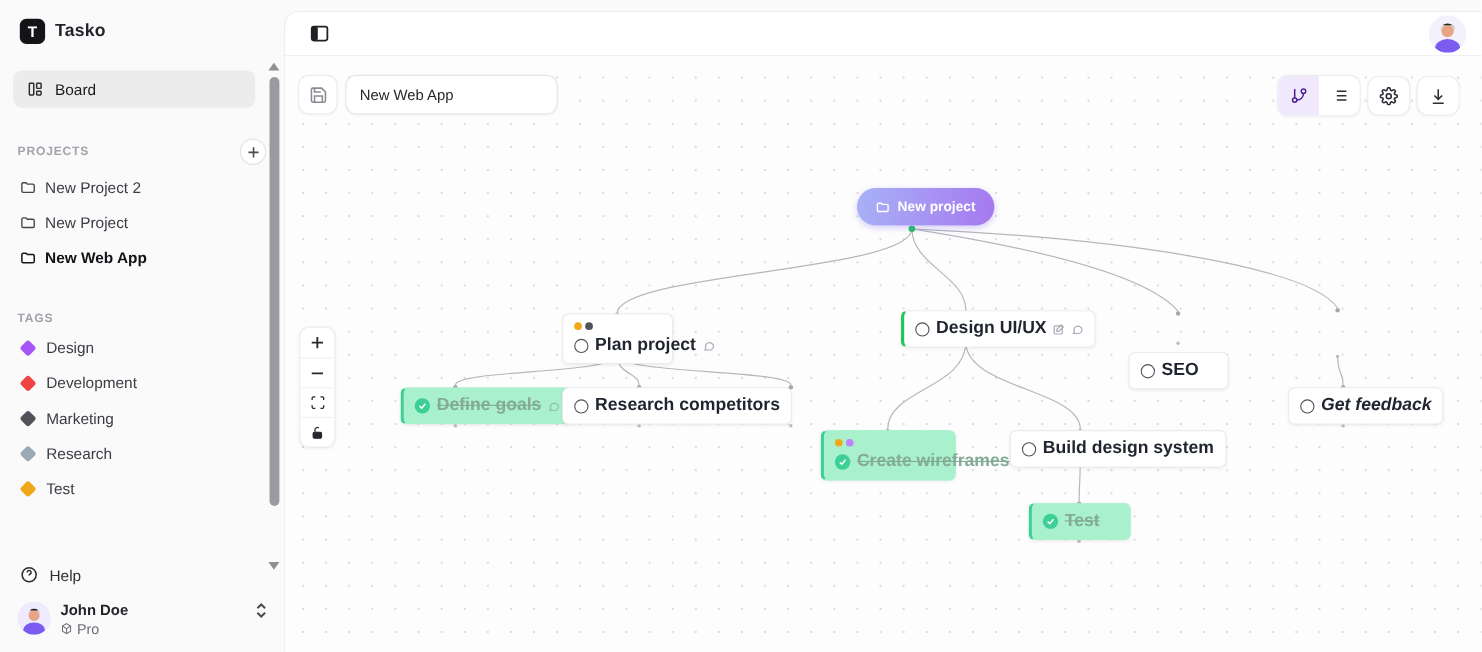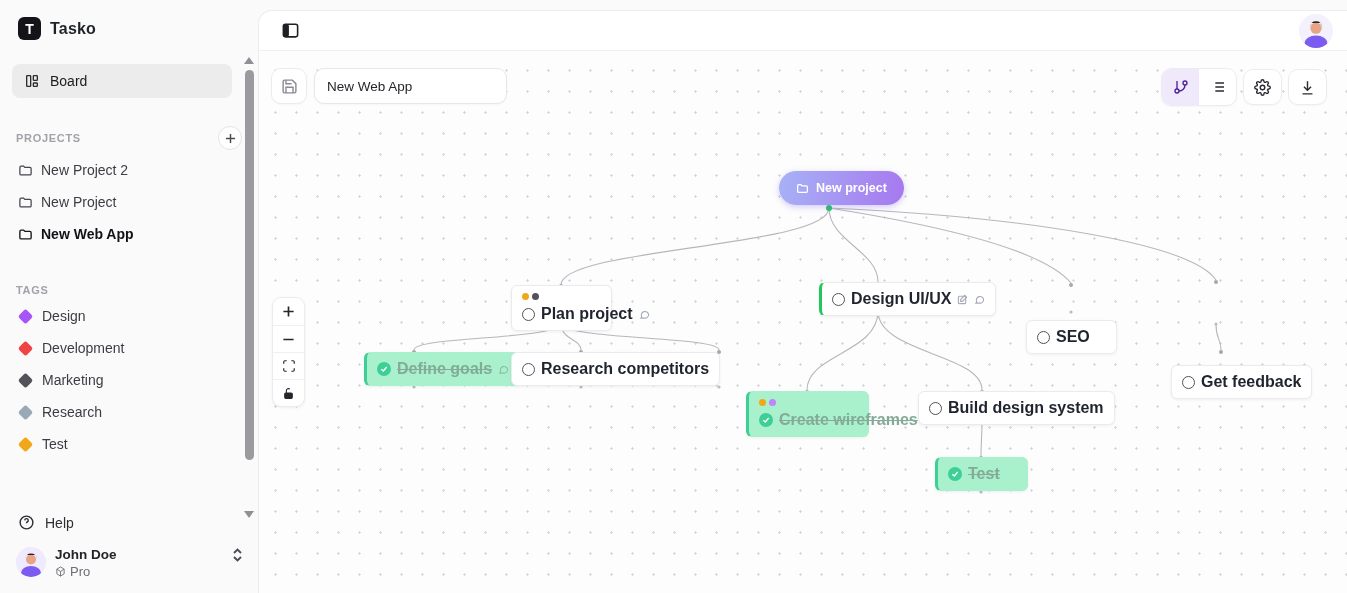--- a/index.html
+++ b/index.html
@@ -438,21 +438,21 @@
       </div>
     </div>
 
     <div class="node" style="left:659px; top:340px;text-align:center;">
       <div class="node-row">
         <span class="chk"></span>
         <span class="node-label">Build design system</span>
       </div>
     </div>
 
-    <div class="node" style="left:912px; top:314px;">
+    <div class="node" style="left:912px; top:301px;font-style:italic;">
       <div class="node-row">
         <span class="chk"></span>
         <span class="node-label">Get feedback</span>
       </div>
     </div>
 
     <div class="node done" style="left:676px; top:406px; width:93px;">
       <div class="node-row">
         <span class="check-circle">
           <svg width="8" height="8" viewBox="0 0 24 24" fill="none" stroke="#fff" stroke-width="4">

